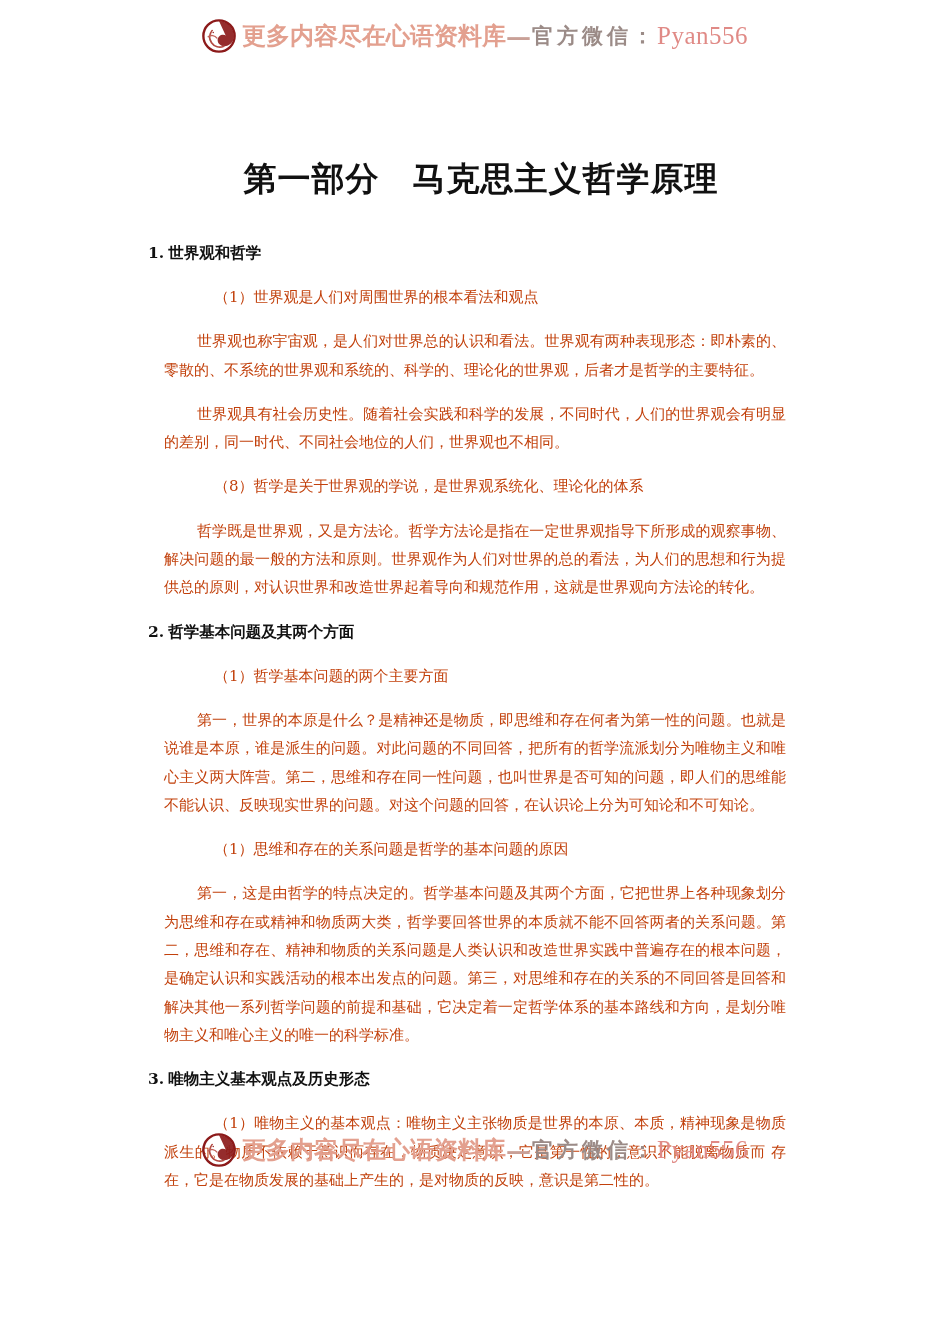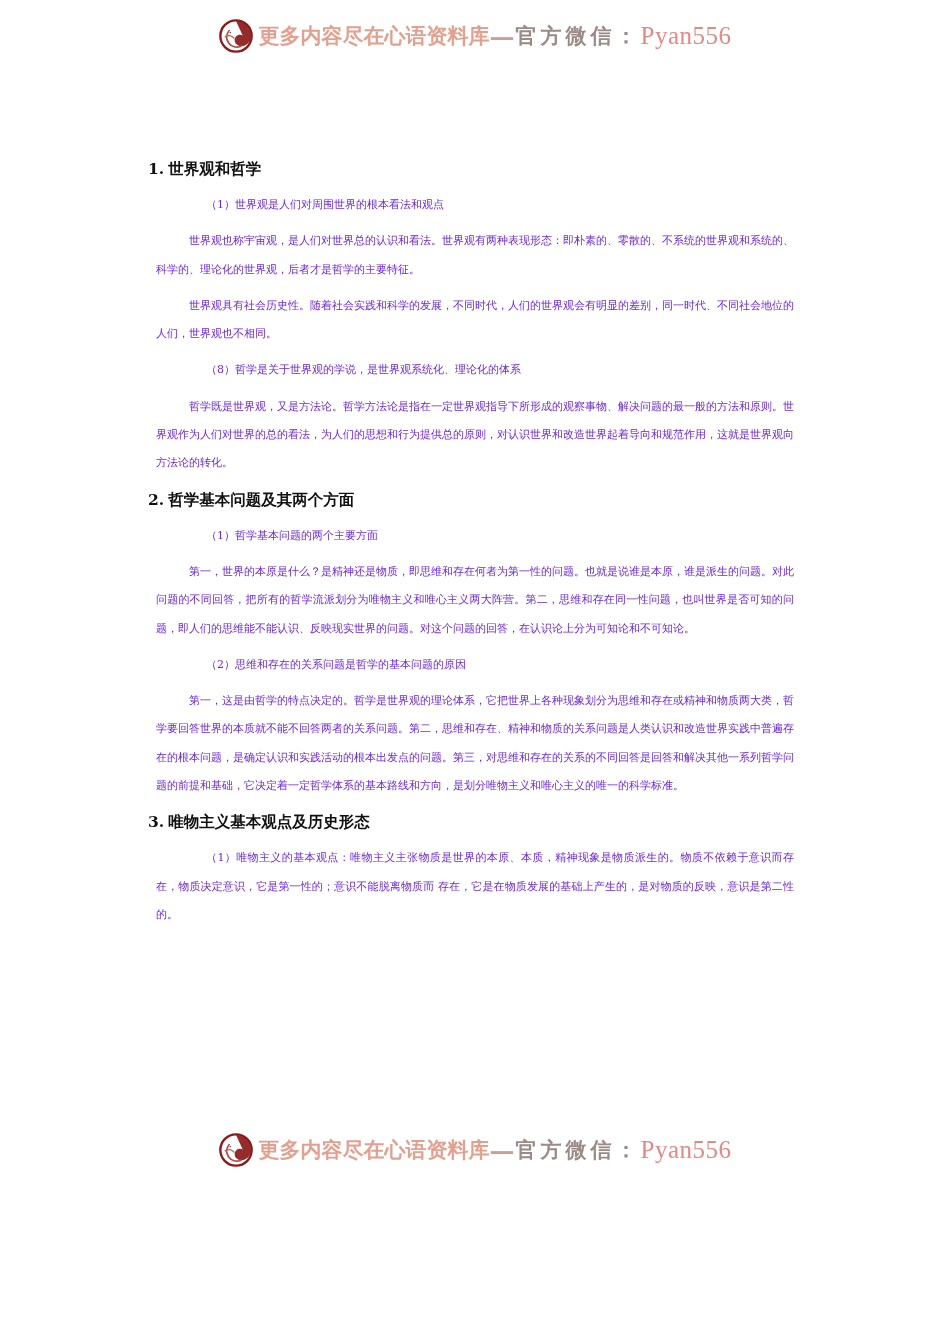--- a/index.html
+++ b/index.html
@@ -40,21 +40,21 @@
   .wm-logo {
     width: 34px;
     height: 34px;
     margin-right: 6px;
     flex: 0 0 auto;
     display: block;
   }
   .wm-main {
     font-family: "DejaVu Serif", "Liberation Serif", serif;
     font-weight: bold;
-    font-size: 21px;
+    font-size: 24px;
     letter-spacing: 0px;
     color: #e3a08f;
   }
   .wm-dash {
     font-family: "DejaVu Serif", "Liberation Serif", serif;
     font-weight: bold;
     font-size: 25px;
     color: #c9a097;
   }
   .wm-sub {
@@ -103,24 +103,24 @@
     letter-spacing: 0px;
   }
   .sec-heading .num {
     font-family: "DejaVu Serif", "Liberation Serif", serif;
     font-weight: bold;
     margin-right: 4px;
   }
 
   p.body-text {
     font-family: "DejaVu Serif", "Liberation Serif", serif;
-    font-size: 11px;
+    font-size: 15px;
     line-height: 28.3px;
-    color: #6d28d9;
-    margin: 8px;
+    color: #c2410c;
+    margin: 16px;
     text-align: justify;
     text-justify: inter-ideograph;
     text-indent: 33px;
   }
   p.body-text.sub-item {
     text-indent: 50px;
   }
   p.body-text.hang {
     text-indent: 33px;
   }
@@ -139,32 +139,35 @@
       <circle cx="33" cy="40" r="2.2" fill="#8c1a1a"></circle>
       <path d="M18 52 C26 46 38 48 44 56" fill="none" stroke="#c2645c" stroke-width="4" stroke-linecap="round"></path>
     </svg>
     <span class="wm-main">更多内容尽在心语资料库</span>
     <span class="wm-dash">—</span>
     <span class="wm-sub">官方微信：</span>
     <span class="wm-handle">Pyan556</span>
   </div>
 
   <div class="doc">
+    <h1 class="doc-title">
+      <span>第一部分</span><span class="gap"></span><span>马克思主义哲学原理</span>
+    </h1>
     <div id="sections">
         <div class="sec-heading"><span class="num">1.</span><span>世界观和哲学</span></div>
         <p class="body-text sub-item">（1）世界观是人们对周围世界的根本看法和观点</p>
         <p class="body-text hang">世界观也称宇宙观，是人们对世界总的认识和看法。世界观有两种表现形态：即朴素的、零散的、不系统的世界观和系统的、科学的、理论化的世界观，后者才是哲学的主要特征。</p>
         <p class="body-text hang">世界观具有社会历史性。随着社会实践和科学的发展，不同时代，人们的世界观会有明显的差别，同一时代、不同社会地位的人们，世界观也不相同。</p>
         <p class="body-text sub-item">（8）哲学是关于世界观的学说，是世界观系统化、理论化的体系</p>
         <p class="body-text hang">哲学既是世界观，又是方法论。哲学方法论是指在一定世界观指导下所形成的观察事物、解决问题的最一般的方法和原则。世界观作为人们对世界的总的看法，为人们的思想和行为提供总的原则，对认识世界和改造世界起着导向和规范作用，这就是世界观向方法论的转化。</p>
         <div class="sec-heading"><span class="num">2.</span><span>哲学基本问题及其两个方面</span></div>
         <p class="body-text sub-item">（1）哲学基本问题的两个主要方面</p>
         <p class="body-text hang">第一，世界的本原是什么？是精神还是物质，即思维和存在何者为第一性的问题。也就是说谁是本原，谁是派生的问题。对此问题的不同回答，把所有的哲学流派划分为唯物主义和唯心主义两大阵营。第二，思维和存在同一性问题，也叫世界是否可知的问题，即人们的思维能不能认识、反映现实世界的问题。对这个问题的回答，在认识论上分为可知论和不可知论。</p>
-        <p class="body-text sub-item">（2）思维和存在的关系问题是哲学的基本问题的原因</p>
-        <p class="body-text hang">第一，这是由哲学的特点决定的。哲学是世界观的理论体系，它把世界上各种现象划分为思维和存在或精神和物质两大类，哲学要回答世界的本质就不能不回答两者的关系问题。第二，思维和存在、精神和物质的关系问题是人类认识和改造世界实践中普遍存在的根本问题，是确定认识和实践活动的根本出发点的问题。第三，对思维和存在的关系的不同回答是回答和解决其他一系列哲学问题的前提和基础，它决定着一定哲学体系的基本路线和方向，是划分唯物主义和唯心主义的唯一的科学标准。</p>
+        <p class="body-text sub-item">（1）思维和存在的关系问题是哲学的基本问题的原因</p>
+        <p class="body-text hang">第一，这是由哲学的特点决定的。哲学基本问题及其两个方面，它把世界上各种现象划分为思维和存在或精神和物质两大类，哲学要回答世界的本质就不能不回答两者的关系问题。第二，思维和存在、精神和物质的关系问题是人类认识和改造世界实践中普遍存在的根本问题，是确定认识和实践活动的根本出发点的问题。第三，对思维和存在的关系的不同回答是回答和解决其他一系列哲学问题的前提和基础，它决定着一定哲学体系的基本路线和方向，是划分唯物主义和唯心主义的唯一的科学标准。</p>
         <div class="sec-heading"><span class="num">3.</span><span>唯物主义基本观点及历史形态</span></div>
         <p class="body-text sub-item">（1）唯物主义的基本观点：唯物主义主张物质是世界的本原、本质，精神现象是物质派生的。物质不依赖于意识而存在，物质决定意识，它是第一性的；意识不能脱离物质而 存在，它是在物质发展的基础上产生的，是对物质的反映，意识是第二性的。</p>
       </div>
   </div>
 
   <div class="watermark watermark-bottom">
     <svg class="wm-logo" viewBox="0 0 100 100">
       <circle cx="50" cy="50" r="46" fill="none" stroke="#8c1a1a" stroke-width="7"></circle>
       <path d="M50 6 C74 6 94 26 94 50 C94 68 80 80 66 80 C54 80 46 72 46 62 C46 52 54 46 62 46 C70 46 74 52 74 58" fill="#8c1a1a" opacity="0.92"></path>
       <path d="M30 34 C22 44 20 58 28 70 C36 82 52 86 64 80" fill="none" stroke="#b34a42" stroke-width="5" stroke-linecap="round"></path>

